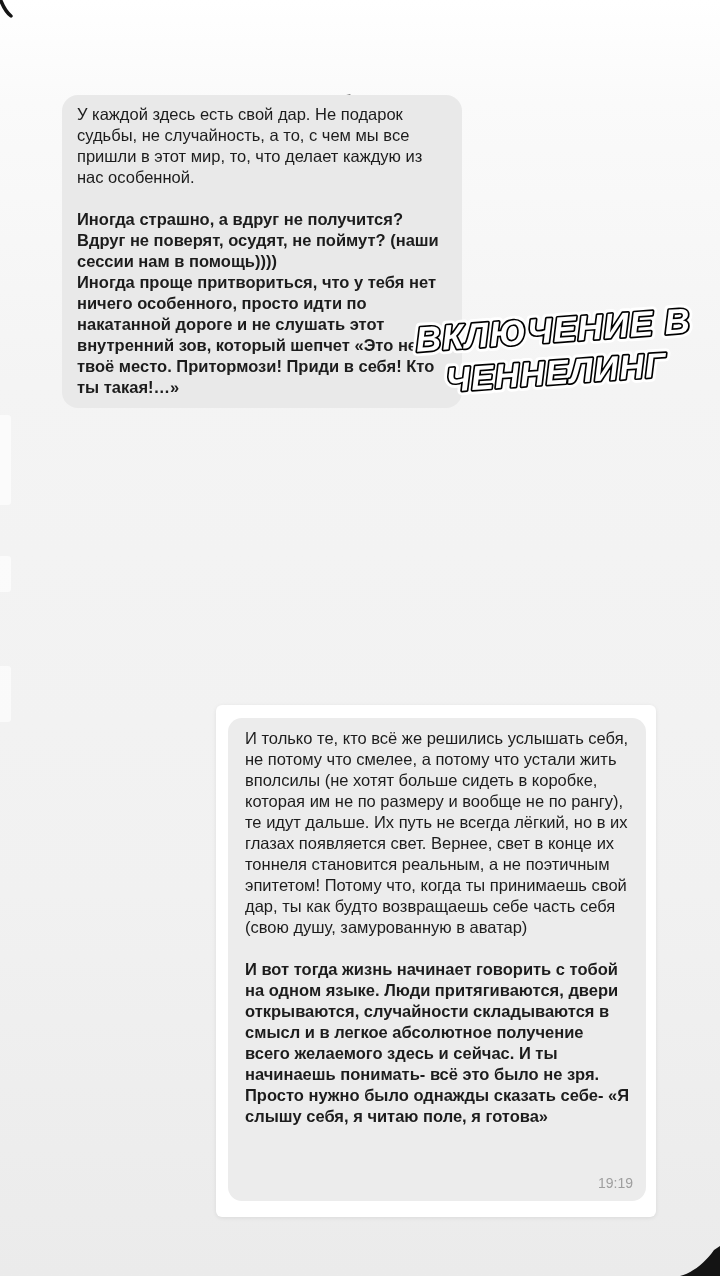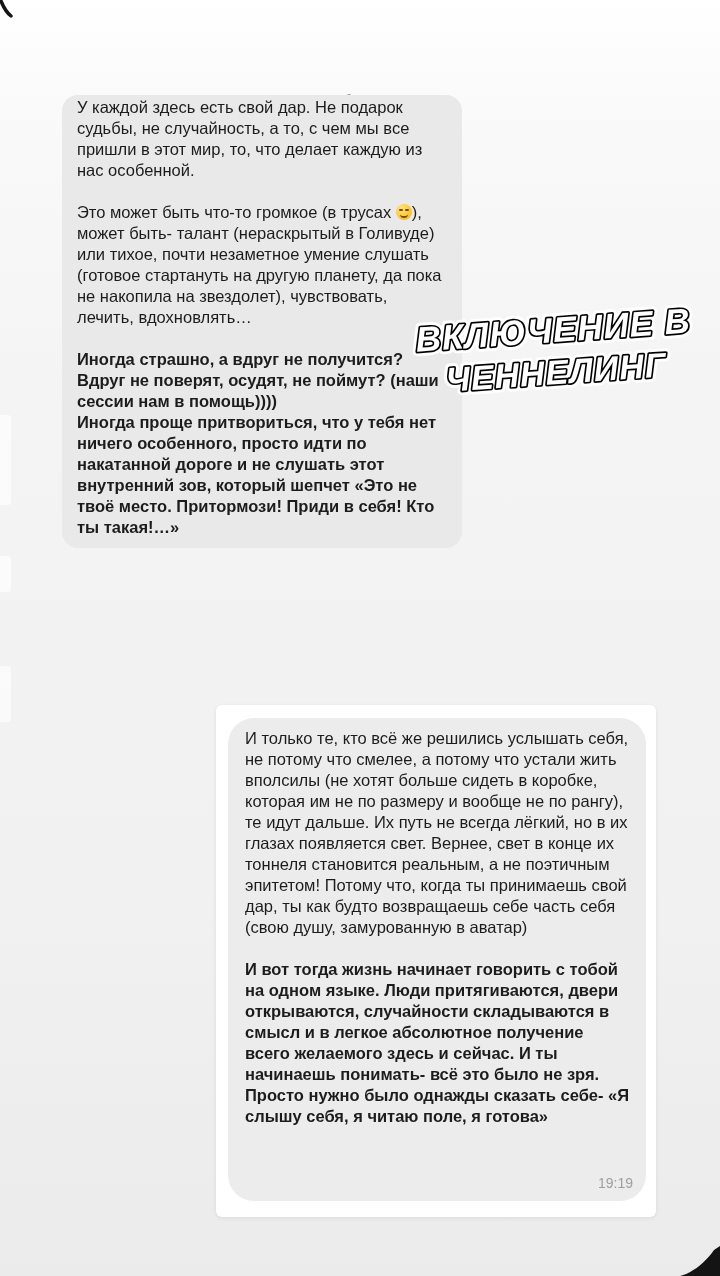--- a/index.html
+++ b/index.html
@@ -19,33 +19,33 @@
     text-align:center; font-size:17px; color:var(--date-text);margin-top:32px;
   }
   .bubble{
     position:absolute; color:var(--text);
     font-size:16.5px; line-height:21px;
   }
   .bubble-1{
     left:62px; top:95px; width:400px;
     background:var(--bubble1);
     border-radius:16px;
-    padding:2px 16px 10px 15px;
+    padding:9px 16px 10px 15px;
     z-index:1;
   }
   .frame-2{
     position:absolute; left:216px; top:705px; width:440px; height:512px;
     background:var(--frame); border-radius:6px;
     box-shadow:0 1px 4px rgba(0,0,0,0.08);
     z-index:2;
   }
   .bubble-2{
     position:relative; left:12px; top:13px; width:418px; min-height:483px;
     background:var(--bubble2);
-    border-radius:26px;
+    border-radius:14px;
     padding:10px 16px 26px 17px;
   }
   .para{margin:0 0 21px 0; white-space:pre-wrap;}
   .para.last{margin-bottom:0;font-weight:bold;}
   .msg-time{
     position:absolute; right:13px; bottom:7px;
     font-size:14px; color:var(--time-text);
   }
   .emoji{
     display:inline-block; width:16px; height:16px; border-radius:50%;
@@ -83,21 +83,20 @@
 
 <div class="date-header">18 октября</div>
 
 <div class="edge-strip strip-a"></div>
 <div class="edge-strip strip-b"></div>
 <div class="edge-strip strip-c"></div>
 
 <div class="bubble bubble-1">
   <div>
       <p class="para">У каждой здесь есть свой дар. Не подарок судьбы, не случайность, а то, с чем мы все пришли в этот мир, то, что делает каждую из нас особенной.</p>
-      <p class="para">Это может быть что-то громкое (в трусах <span class="emoji"></span>), может быть- талант (нераскрытый в Голивуде) или тихое, почти незаметное умение слушать (готовое стартануть на другую планету, да пока не накопила на звездолет), чувствовать, лечить, вдохновлять…</p>
       <p class="para last">Иногда страшно, а вдруг не получится? Вдруг не поверят, осудят, не поймут? (наши сессии нам в помощь))))
 Иногда проще притвориться, что у тебя нет ничего особенного, просто идти по накатанной дороге и не слушать этот внутренний зов, который шепчет «Это не твоё место. Притормози! Приди в себя! Кто ты такая!…»</p>
     </div>
 </div>
 
 <svg class="watermark" width="345" height="96" viewBox="0 0 345 96">
   <g font-family="Liberation Sans, DejaVu Sans, sans-serif" font-size="35" font-weight="bold" font-style="italic" text-anchor="middle" letter-spacing="1">
     <text x="172" y="34" fill="none" stroke="#ffffff" stroke-width="9" stroke-linejoin="round">ВКЛЮЧЕНИЕ В</text>
     <text x="172" y="34" fill="#ffffff" stroke="#000000" stroke-width="3.4" paint-order="stroke" stroke-linejoin="round">ВКЛЮЧЕНИЕ В</text>
     <text x="172" y="76" font-size="34" fill="none" stroke="#ffffff" stroke-width="9" stroke-linejoin="round">ЧЕННЕЛИНГ</text>

